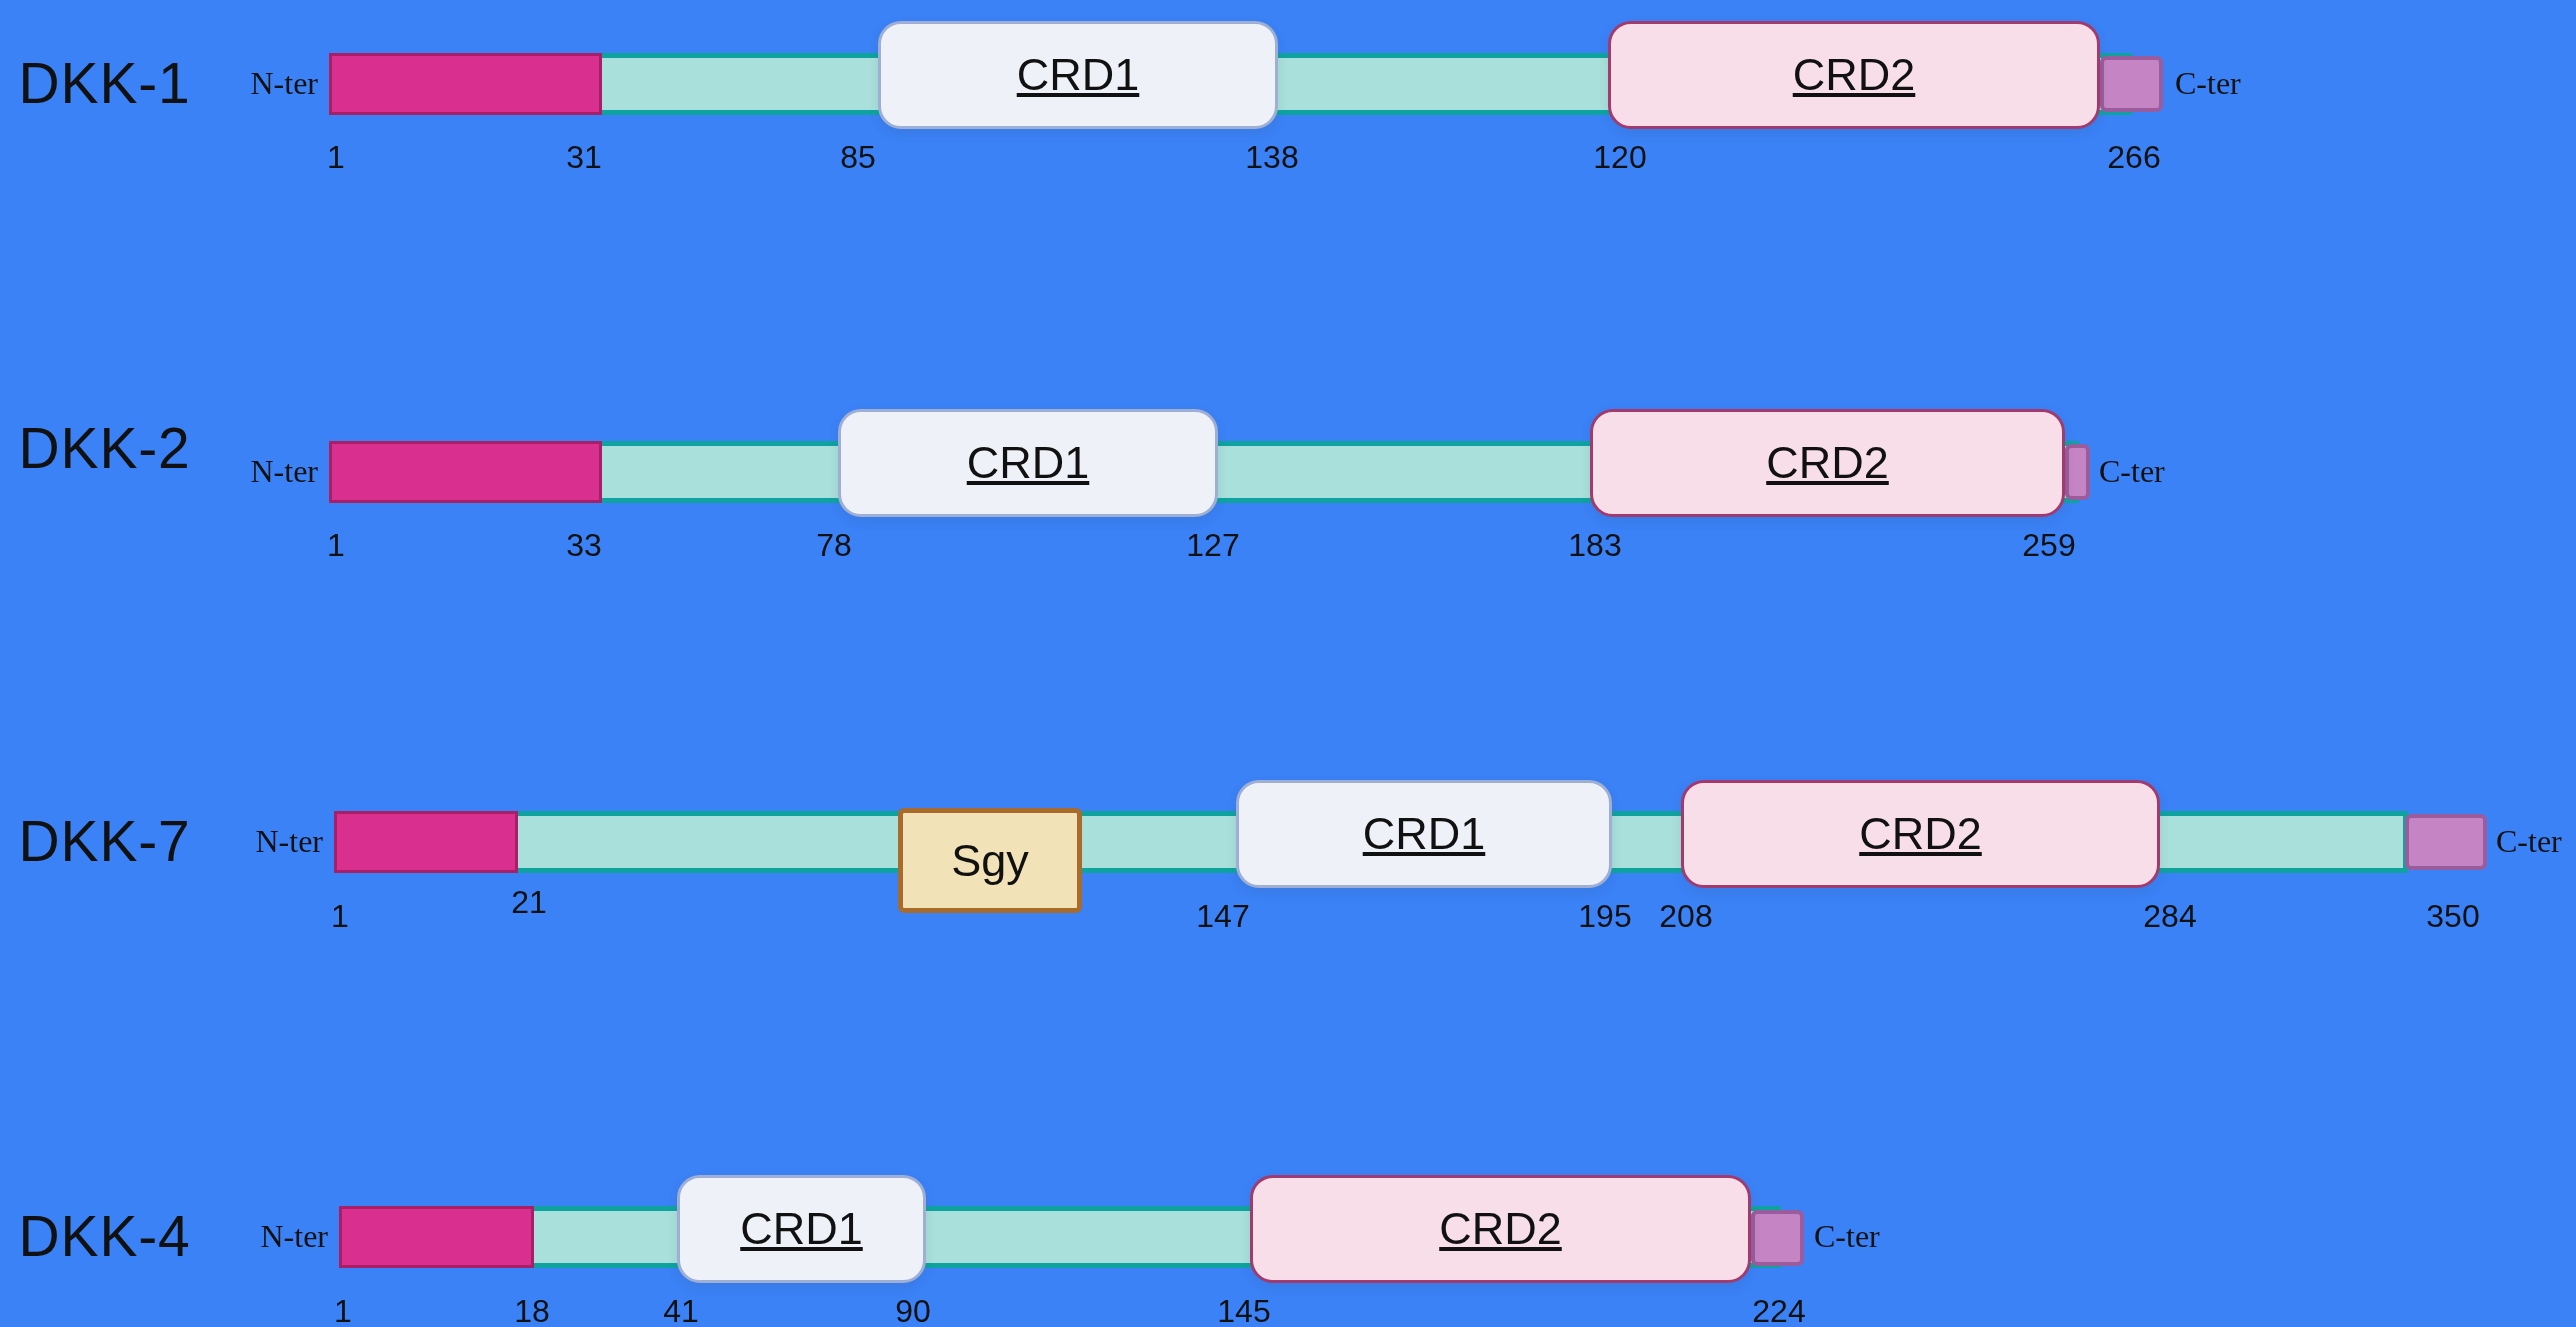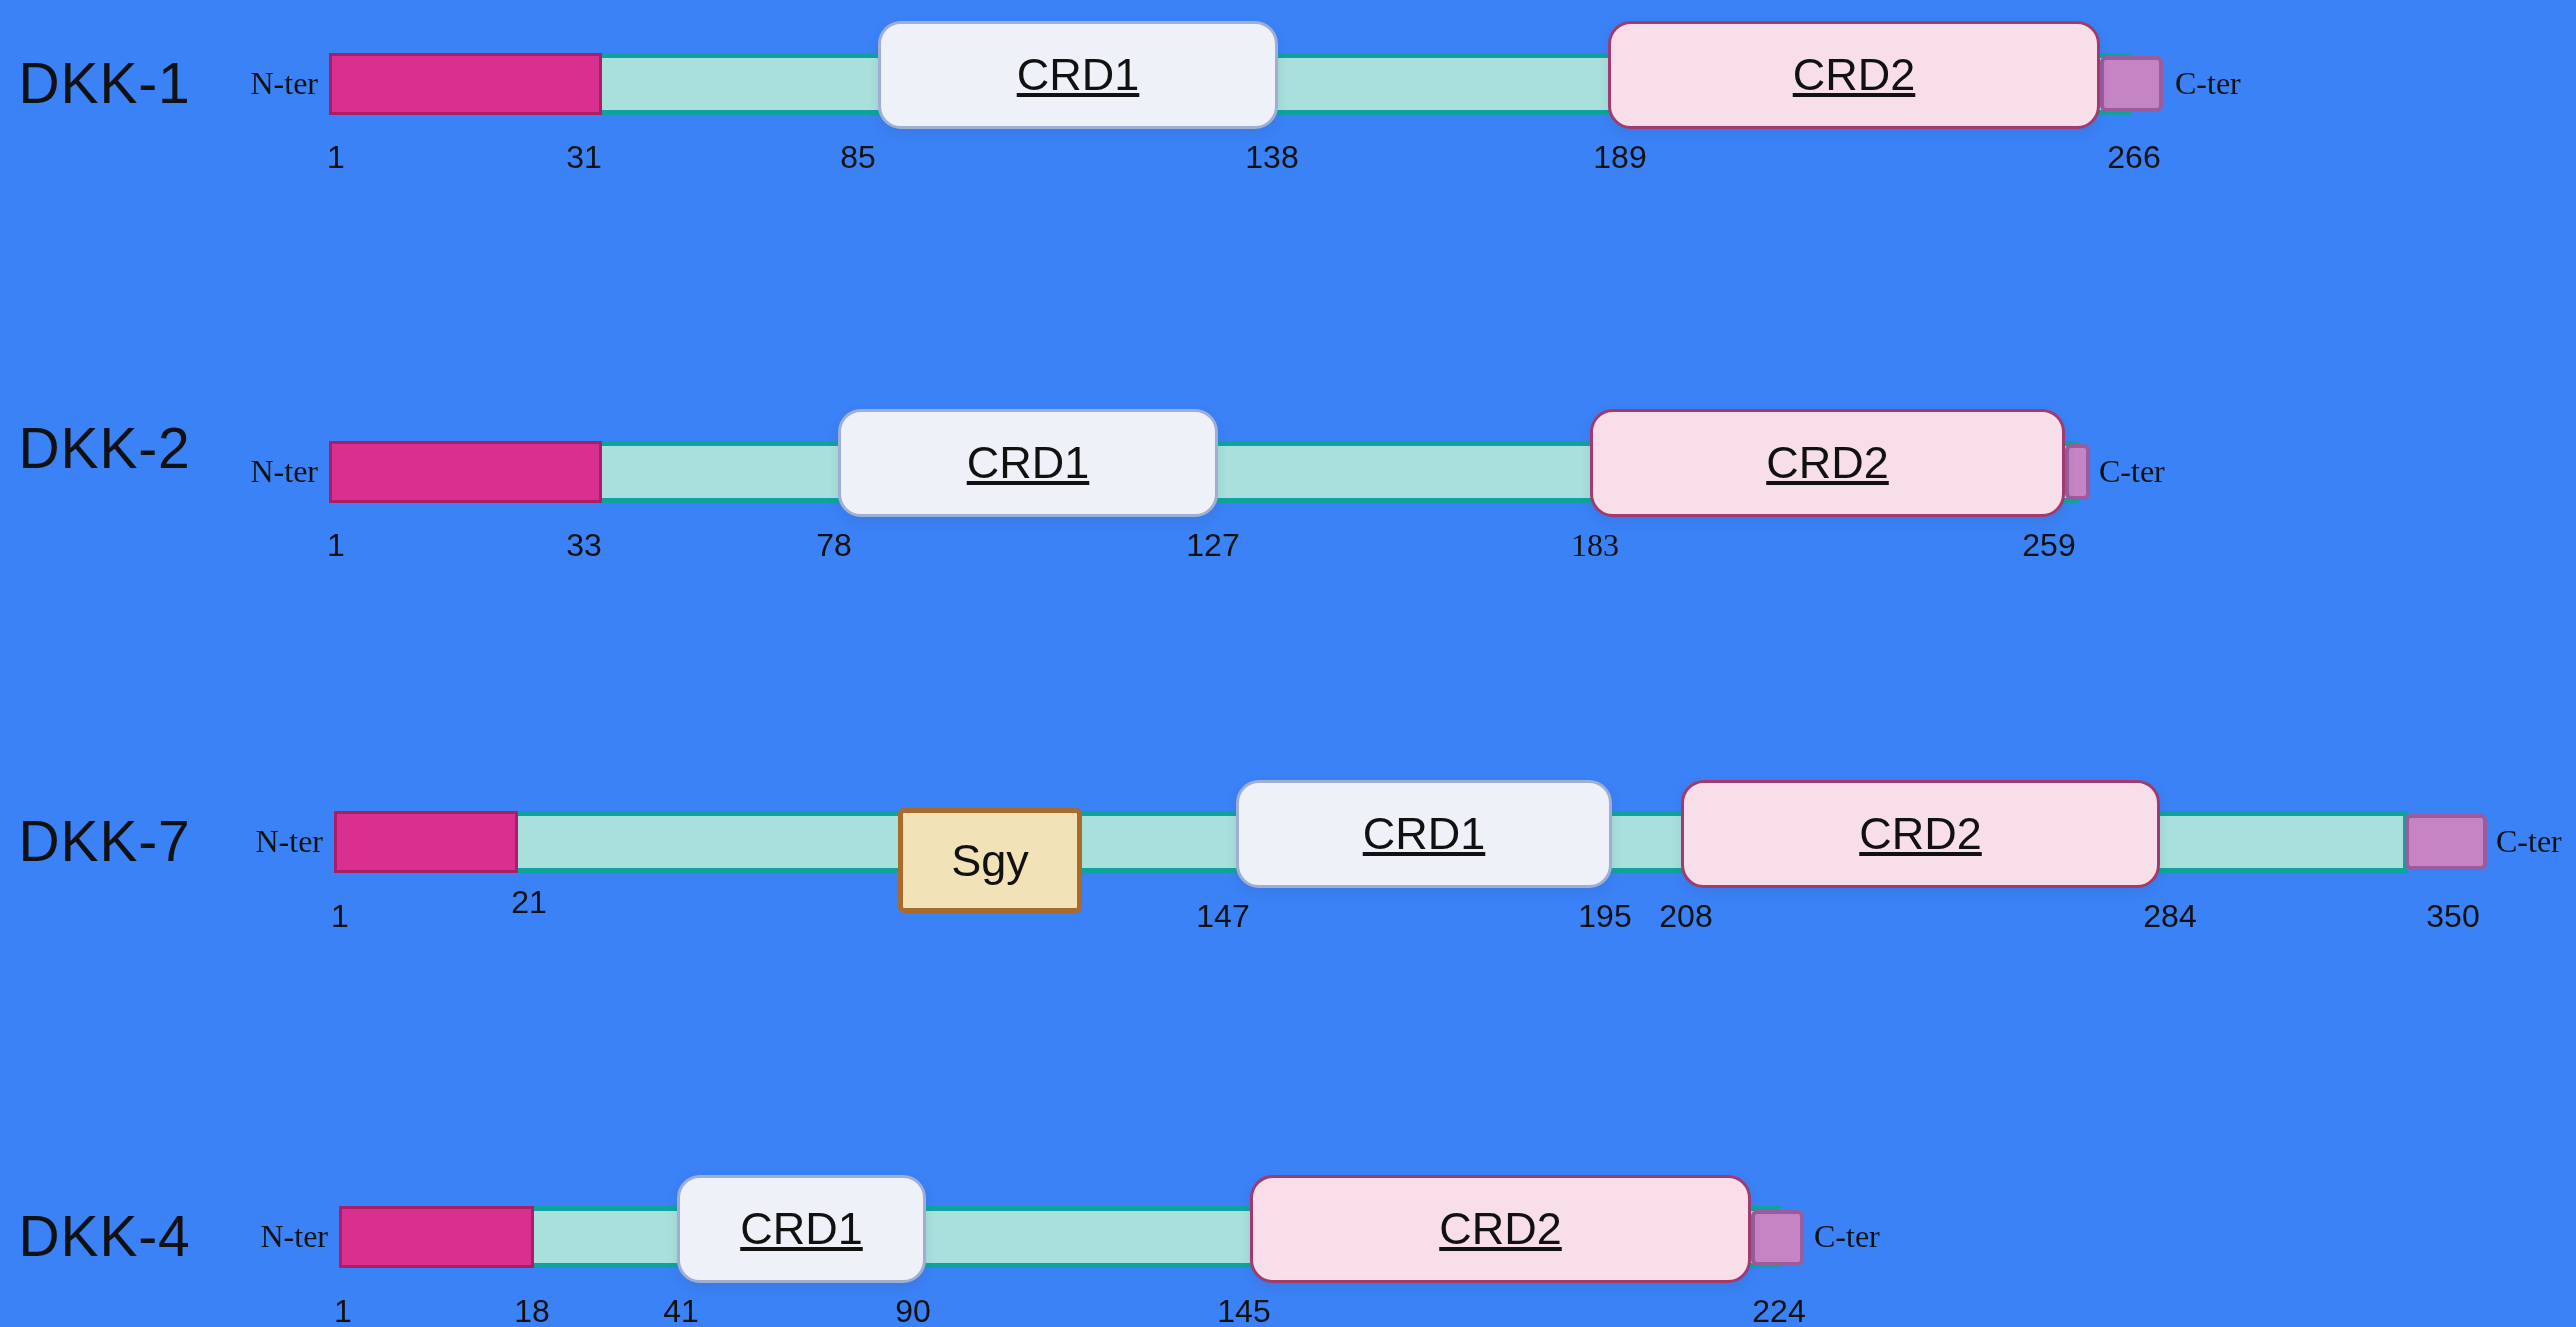--- a/index.html
+++ b/index.html
@@ -87,41 +87,41 @@
         <span class="domain-label">CRD1</span>
       </div>
       <div class="domain-box crd" style="left: 1608px; width: 492px; top: 21px; height: 108px; background: rgb(248, 222, 233); border: 3.9px solid rgb(162, 58, 109);">
         <span class="domain-label">CRD2</span>
       </div>
       <div class="term-label" style="left: 2175px; top: 84px;">C-ter</div>
       <div class="tick" style="left: 336px; top: 139px;">1</div>
       <div class="tick" style="left: 584px; top: 139px;">31</div>
       <div class="tick" style="left: 858px; top: 139px;">85</div>
       <div class="tick" style="left: 1272px; top: 139px;">138</div>
-      <div class="tick" style="left: 1620px; top: 139px;">189</div>
+      <div class="tick" style="left: 1620px; top: 139px;">120</div>
       <div class="tick" style="left: 2134px; top: 139px; text-align: center;">266</div>
     </div>
     <div class="protein-row">
       <div class="protein-name" style="left: 18.6px; top: 449px;">DKK-2</div>
       <div class="term-label n-term" style="left: 0px; width: 318px; top: 472px;">N-ter</div>
       <div class="backbone" style="left: 329px; width: 1750px; top: 441px; height: 62px; background: rgb(169, 224, 219); border: 5.4px solid rgb(15, 163, 160);"></div>
       <div class="signal" style="left: 329px; width: 273px; top: 441px; height: 62px; background: rgb(217, 48, 143); border: 3.9px solid rgb(168, 31, 104);"></div>
       <div class="cter-box" style="left: 2065px; width: 25px; top: 444px; height: 56px; background: rgb(197, 132, 196); border: 4.6px solid rgb(155, 92, 157);"></div>
       <div class="domain-box crd" style="left: 838px; width: 380px; top: 409px; height: 108px; background: rgb(238, 241, 248); border: 3.9px solid rgb(159, 175, 212);">
         <span class="domain-label">CRD1</span>
       </div>
       <div class="domain-box crd" style="left: 1590px; width: 475px; top: 409px; height: 108px; background: rgb(248, 222, 233); border: 3.9px solid rgb(162, 58, 109);">
         <span class="domain-label">CRD2</span>
       </div>
       <div class="term-label" style="left: 2099px; top: 472px;">C-ter</div>
       <div class="tick" style="left: 336px; top: 527px;">1</div>
       <div class="tick" style="left: 584px; top: 527px;">33</div>
       <div class="tick" style="left: 834px; top: 527px;">78</div>
       <div class="tick" style="left: 1213px; top: 527px;">127</div>
-      <div class="tick" style="left: 1595px; top: 527px; font-family: Liberation Serif, serif;">183</div>
+      <div class="tick" style="left: 1595px; top: 527px;">183</div>
       <div class="tick" style="left: 2049px; top: 527px;">259</div>
     </div>
     <div class="protein-row">
       <div class="protein-name" style="left: 18.6px; top: 842px;">DKK-7</div>
       <div class="term-label n-term" style="left: 0px; width: 323px; top: 842px;">N-ter</div>
       <div class="backbone" style="left: 334px; width: 2074px; top: 811px; height: 62px; background: rgb(169, 224, 219); border: 5.4px solid rgb(15, 163, 160);"></div>
       <div class="signal" style="left: 334px; width: 184px; top: 811px; height: 62px; background: rgb(217, 48, 143); border: 3.9px solid rgb(168, 31, 104);"></div>
       <div class="cter-box" style="left: 2405px; width: 82px; top: 814px; height: 56px; background: rgb(197, 132, 196); border: 4.6px solid rgb(155, 92, 157);"></div>
       <div class="domain-box sgy" style="left: 898px; width: 184px; top: 790px; height: 105px; background: rgb(242, 226, 184); border: 5.4px solid rgb(169, 107, 44);">
         <span class="domain-label">Sgy</span>

